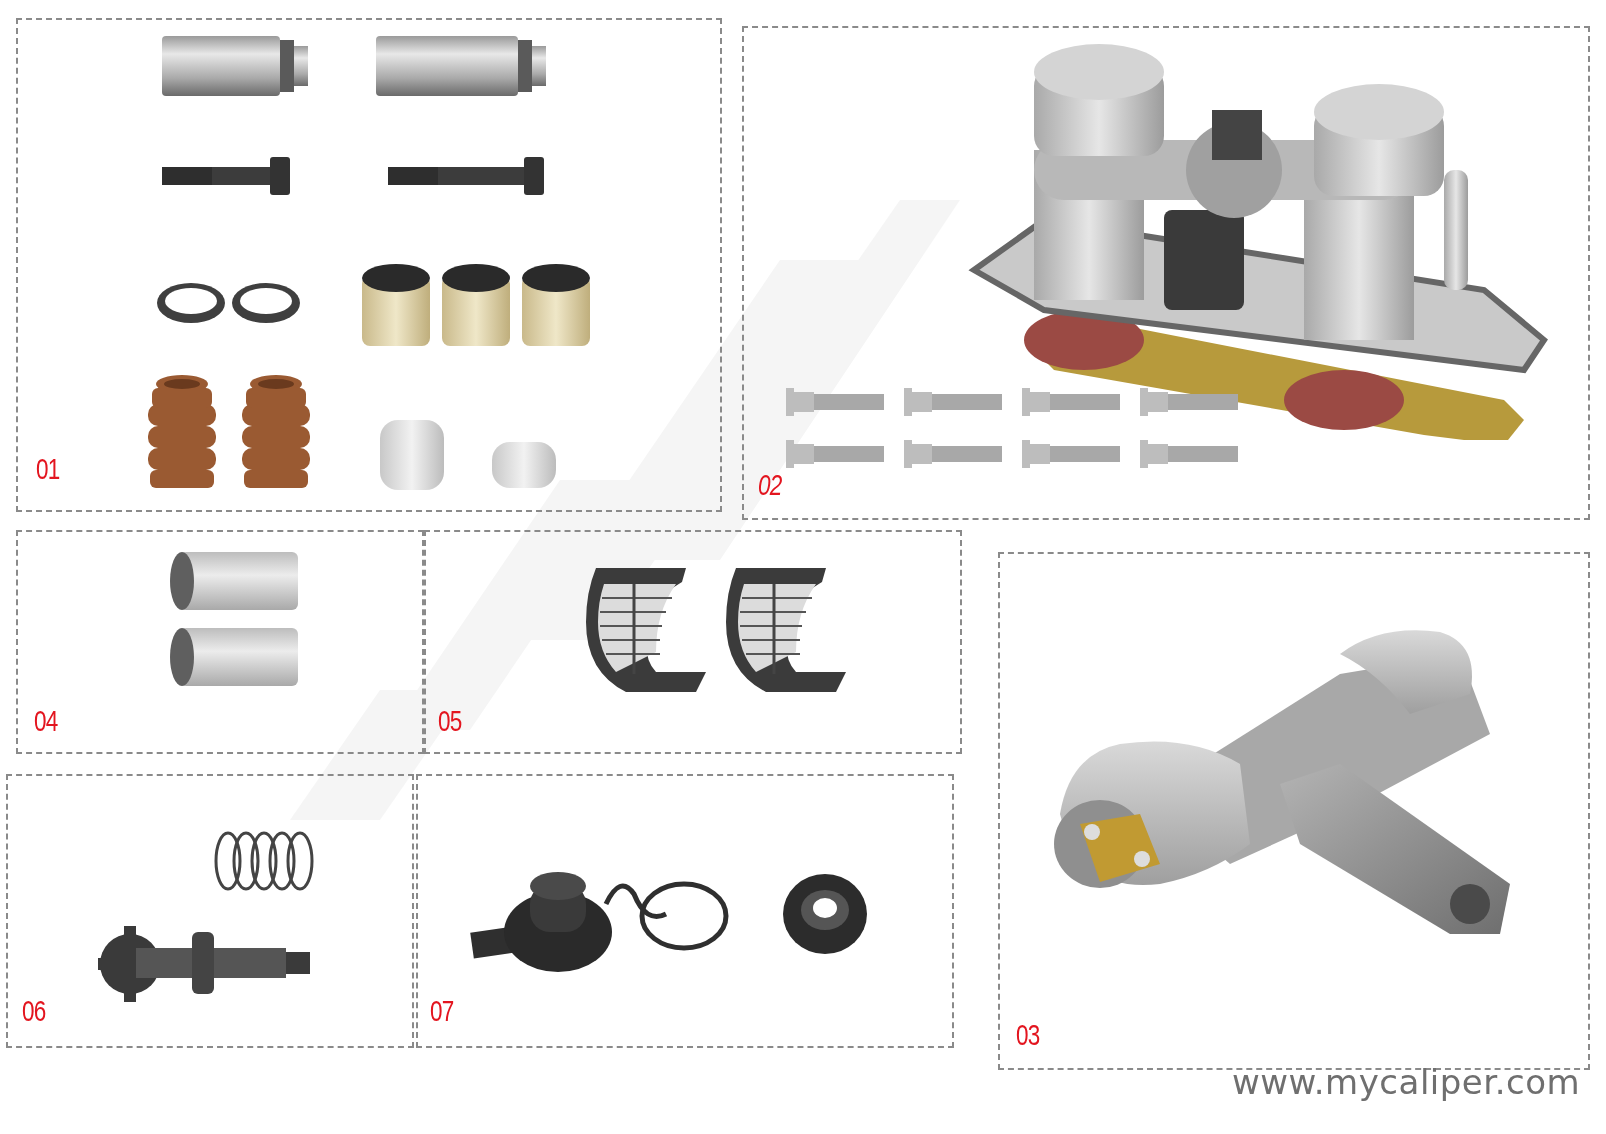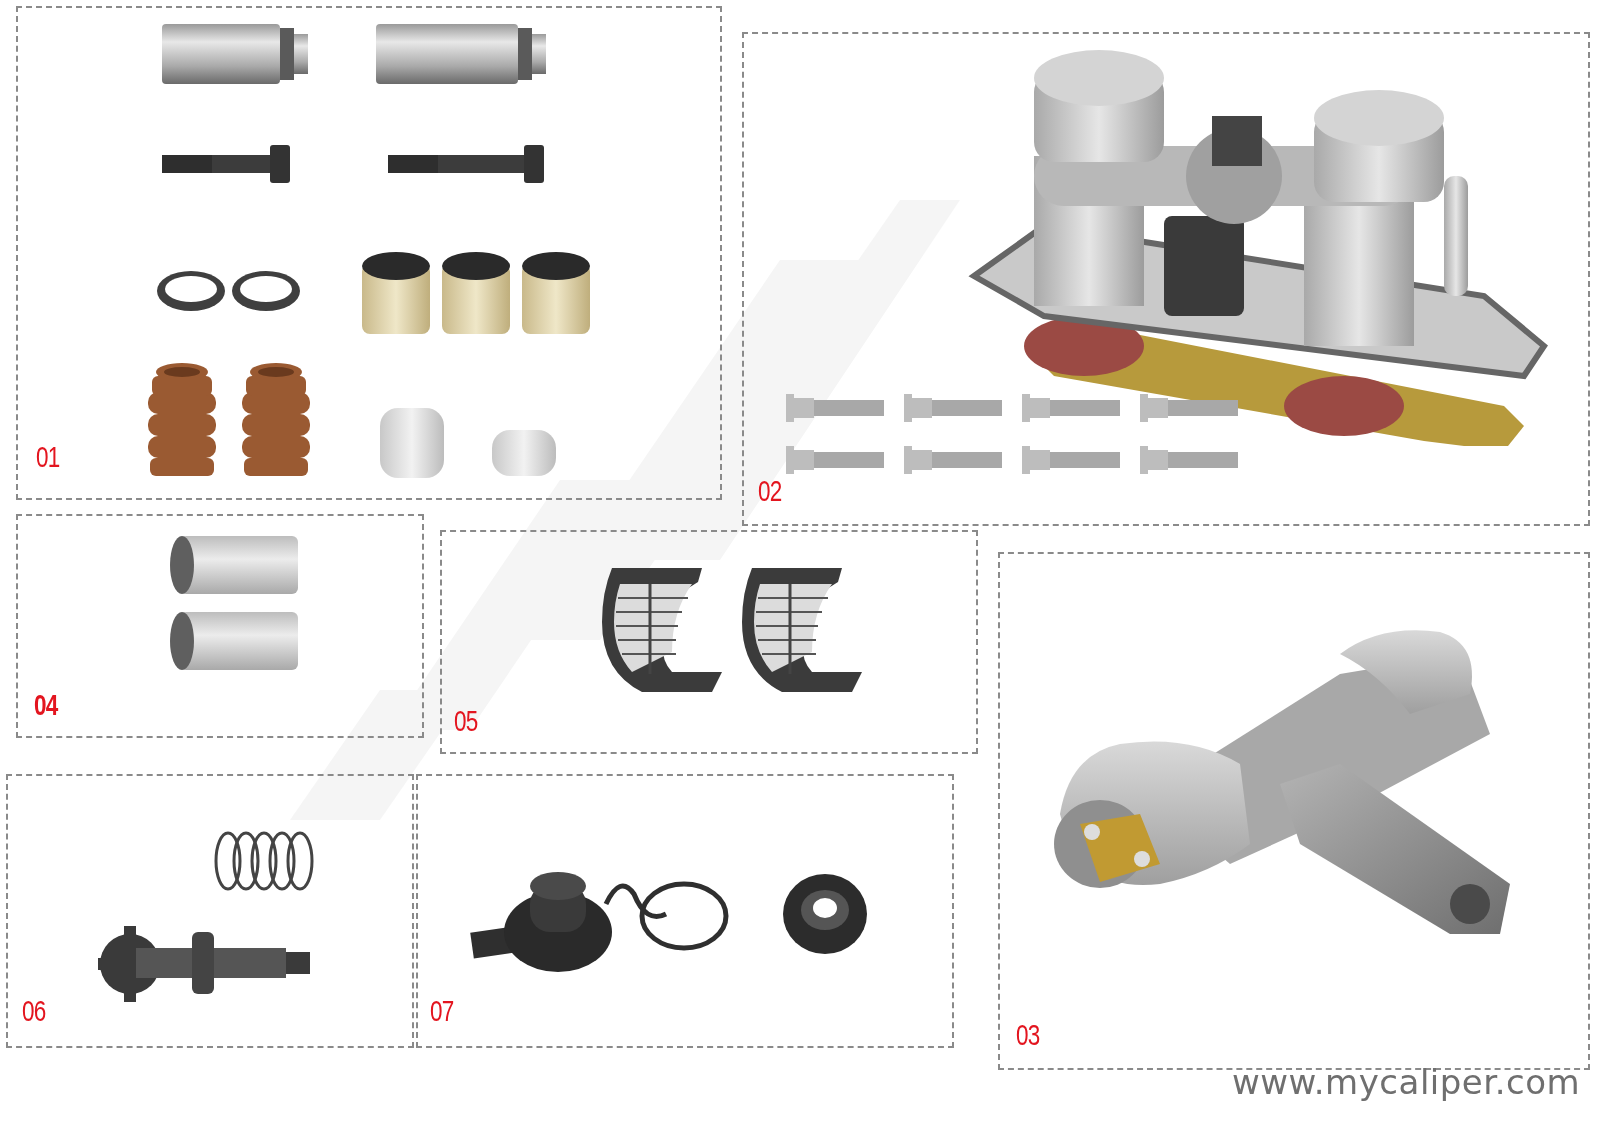--- a/index.html
+++ b/index.html
@@ -16,21 +16,21 @@
 
 <svg class="watermark" viewBox="0 0 1606 1134">
   <g fill="#f4f4f4" opacity="0.9">
     <polygon points="290,820 380,690 470,690 380,820"></polygon>
     <polygon points="390,730 560,480 640,480 470,730"></polygon>
     <polygon points="520,640 780,260 860,260 600,640"></polygon>
     <polygon points="650,560 900,200 960,200 720,560"></polygon>
   </g>
 </svg>
 
-<div class="panel" style="left:16px;top:6px;width:706px;height:494px;">
+<div class="panel" style="left:16px;top:18px;width:706px;height:494px;">
 
   <svg class="part" style="left:142px;top:14px" width="160" height="64">
     <defs>
         <linearGradient id="gp" x1="0" y1="0" x2="0" y2="1">
           <stop offset="0" stop-color="#9a9a9a"></stop>
           <stop offset="0.3" stop-color="#e8e8e8"></stop>
           <stop offset="0.7" stop-color="#aaa"></stop>
           <stop offset="1" stop-color="#6a6a6a"></stop>
         </linearGradient>
       </defs>
@@ -114,21 +114,21 @@
           <stop offset="0.5" stop-color="#f2f2f2"></stop>
           <stop offset="1" stop-color="#bcbcbc"></stop>
         </linearGradient>
       </defs>
     <rect x="2" y="10" width="64" height="70" rx="18" fill="url(#cp)"></rect>
     <rect x="114" y="32" width="64" height="46" rx="18" fill="url(#cp)"></rect>
   </svg>
   <div class="num" style="left:18px;top:432px">01</div>
 </div>
 
-<div class="panel" style="left:742px;top:32px;width:848px;height:494px;">
+<div class="panel" style="left:742px;top:26px;width:848px;height:494px;font-style:italic;">
   <svg class="part" style="left:220px;top:12px" width="590" height="400">
     <defs>
       <linearGradient id="al" x1="0" y1="0" x2="1" y2="0">
           <stop offset="0" stop-color="#a9a9a9"></stop>
           <stop offset="0.5" stop-color="#e6e6e6"></stop>
           <stop offset="1" stop-color="#9c9c9c"></stop>
         </linearGradient>
     </defs>
     <polygon points="60,300 130,280 540,360 560,380 540,405 460,395 90,330" fill="#b79a3c"></polygon>
     <ellipse cx="120" cy="300" rx="60" ry="30" fill="#9b4a44"></ellipse>
@@ -186,38 +186,38 @@
       <g transform="translate(354,52)">
           <rect x="0" y="4" width="8" height="28"></rect>
           <rect x="8" y="8" width="20" height="20"></rect>
           <rect x="28" y="10" width="70" height="16" fill="#a8a8a8"></rect>
         </g>
     </g>
   </svg>
   <div class="num" style="left:14px;top:440px">02</div>
 </div>
 
-<div class="panel" style="left:16px;top:514px;width:408px;height:224px;font-weight:bold;">
+<div class="panel" style="left:16px;top:530px;width:408px;height:224px;">
   <svg class="part" style="left:150px;top:18px" width="150" height="150">
     <defs>
         <linearGradient id="pn" x1="0" y1="0" x2="0" y2="1">
           <stop offset="0" stop-color="#bdbdbd"></stop>
           <stop offset="0.4" stop-color="#ececec"></stop>
           <stop offset="1" stop-color="#a9a9a9"></stop>
         </linearGradient>
       </defs>
     <rect x="12" y="2" width="118" height="58" rx="6" fill="url(#pn)"></rect>
       <ellipse cx="14" cy="31" rx="12" ry="29" fill="#5f5f5f"></ellipse>
     <rect x="12" y="78" width="118" height="58" rx="6" fill="url(#pn)"></rect>
       <ellipse cx="14" cy="107" rx="12" ry="29" fill="#5f5f5f"></ellipse>
   </svg>
   <div class="num" style="left:16px;top:172px">04</div>
 </div>
 
-<div class="panel" style="left:440px;top:530px;width:538px;height:224px;">
+<div class="panel" style="left:424px;top:530px;width:538px;height:224px;">
   <svg class="part" style="left:150px;top:30px" width="290" height="140">
     <g>
       <path d="M20,6 L110,6 L106,20 Q70,40 70,80 Q70,100 80,110 L130,110 L120,130 L50,130 Q10,110 10,60 Q10,30 20,6 Z" fill="#3b3b3b"></path>
       <path d="M28,22 L100,22 Q80,50 80,90 L40,110 Q22,90 22,60 Q22,40 28,22 Z" fill="#dcdcdc"></path>
       <g stroke="#555" stroke-width="2">
           <line x1="26" y1="36" x2="96" y2="36"></line>
           <line x1="24" y1="50" x2="90" y2="50"></line>
           <line x1="24" y1="64" x2="86" y2="64"></line>
           <line x1="26" y1="78" x2="84" y2="78"></line>
           <line x1="30" y1="92" x2="84" y2="92"></line>

